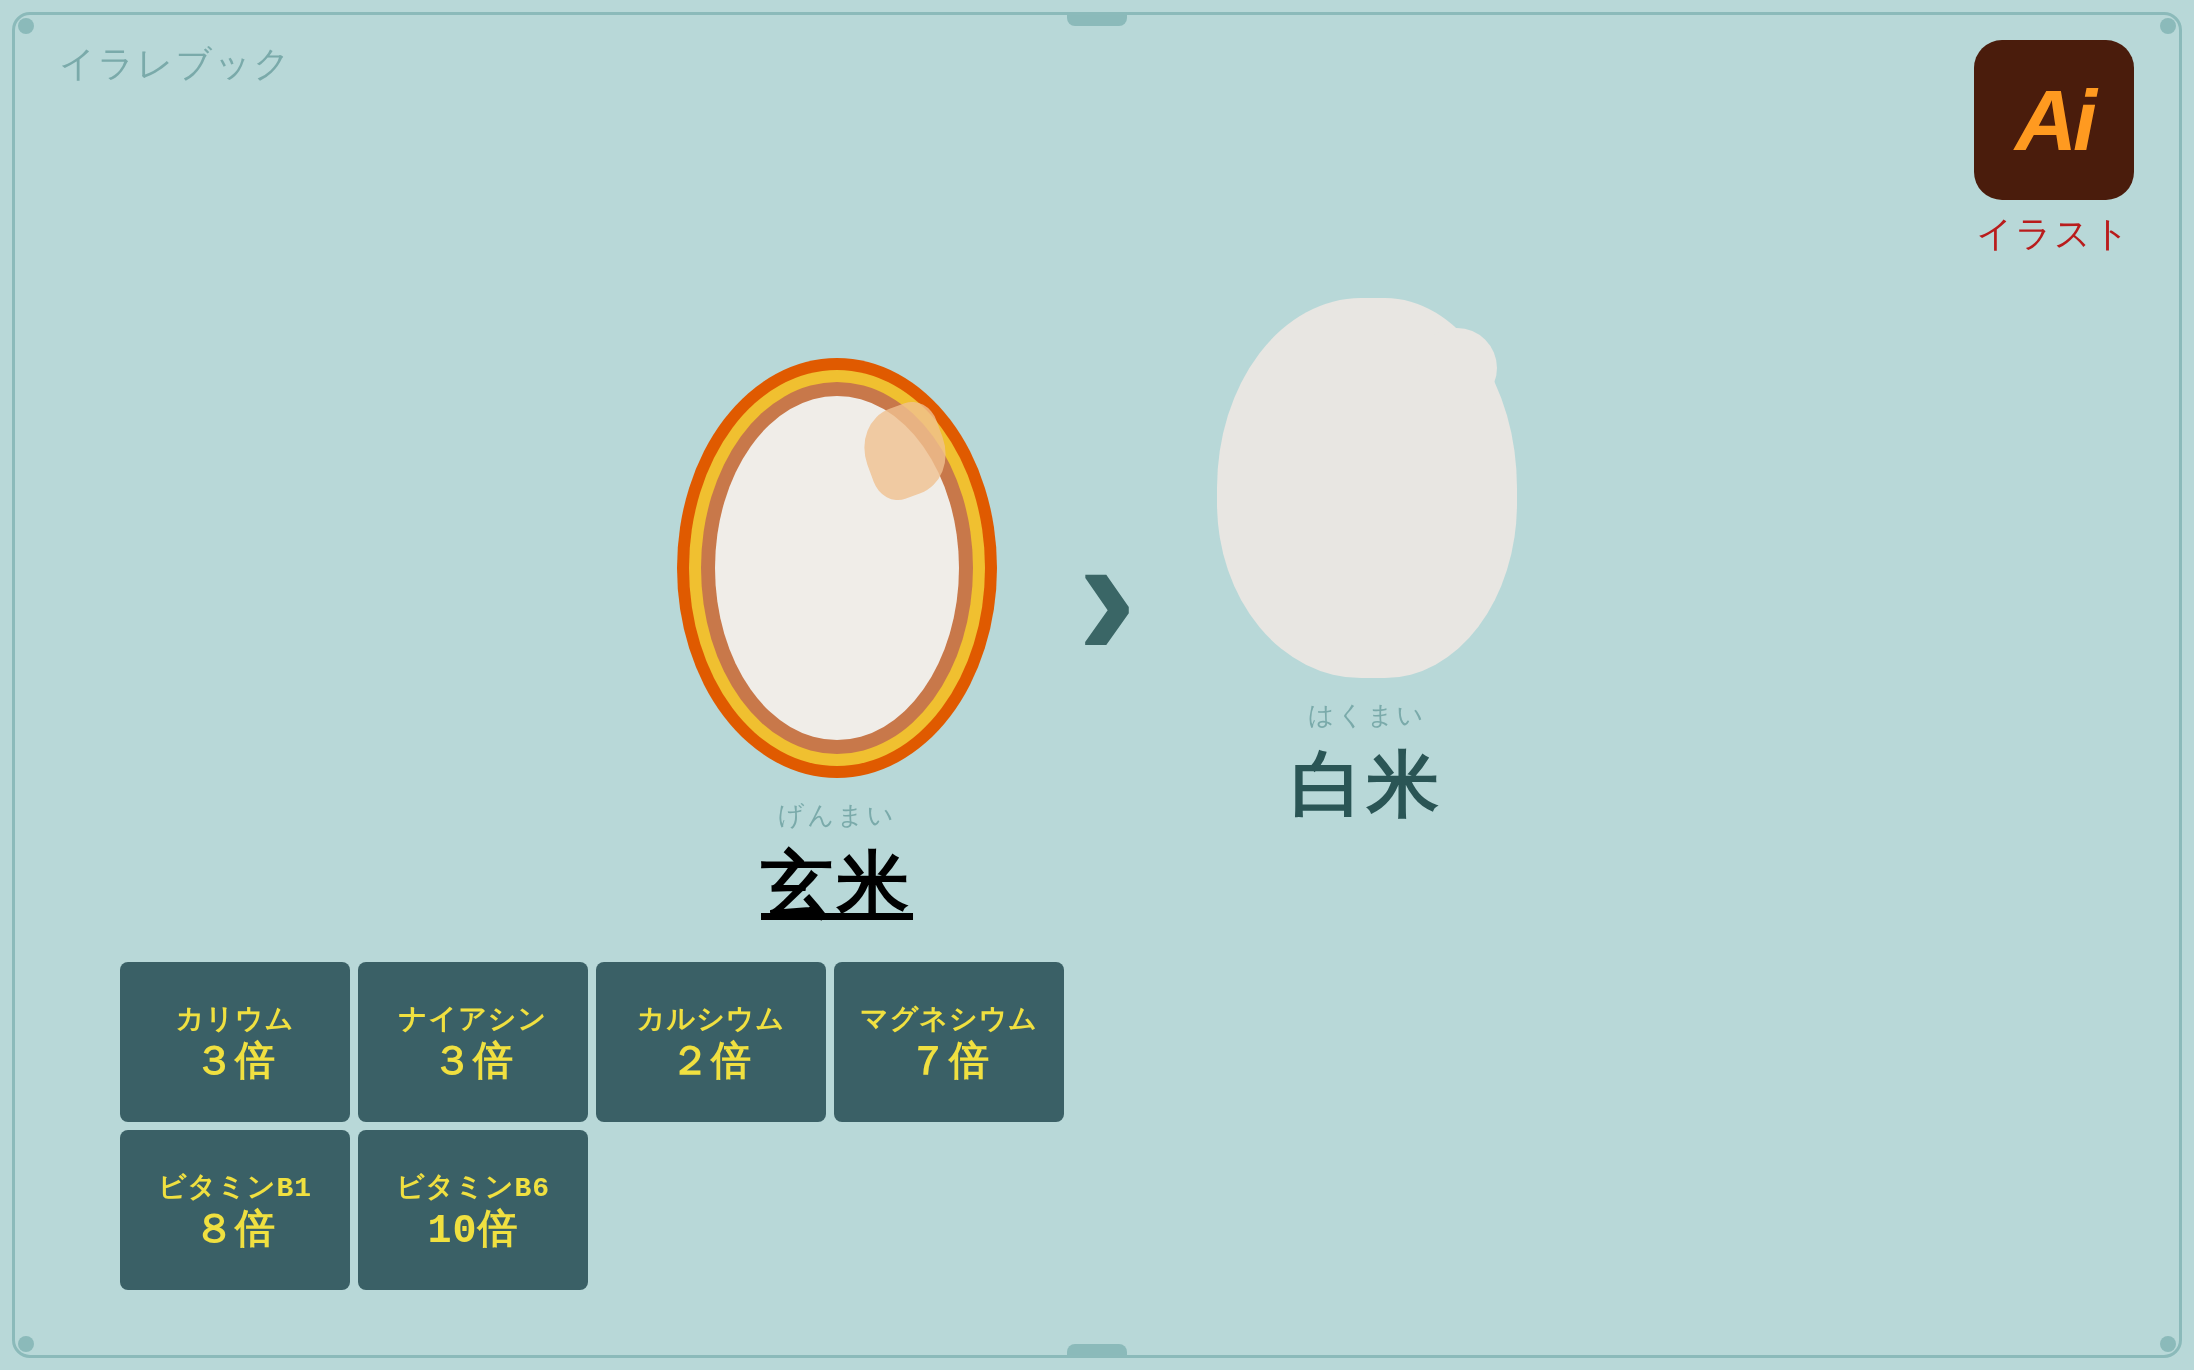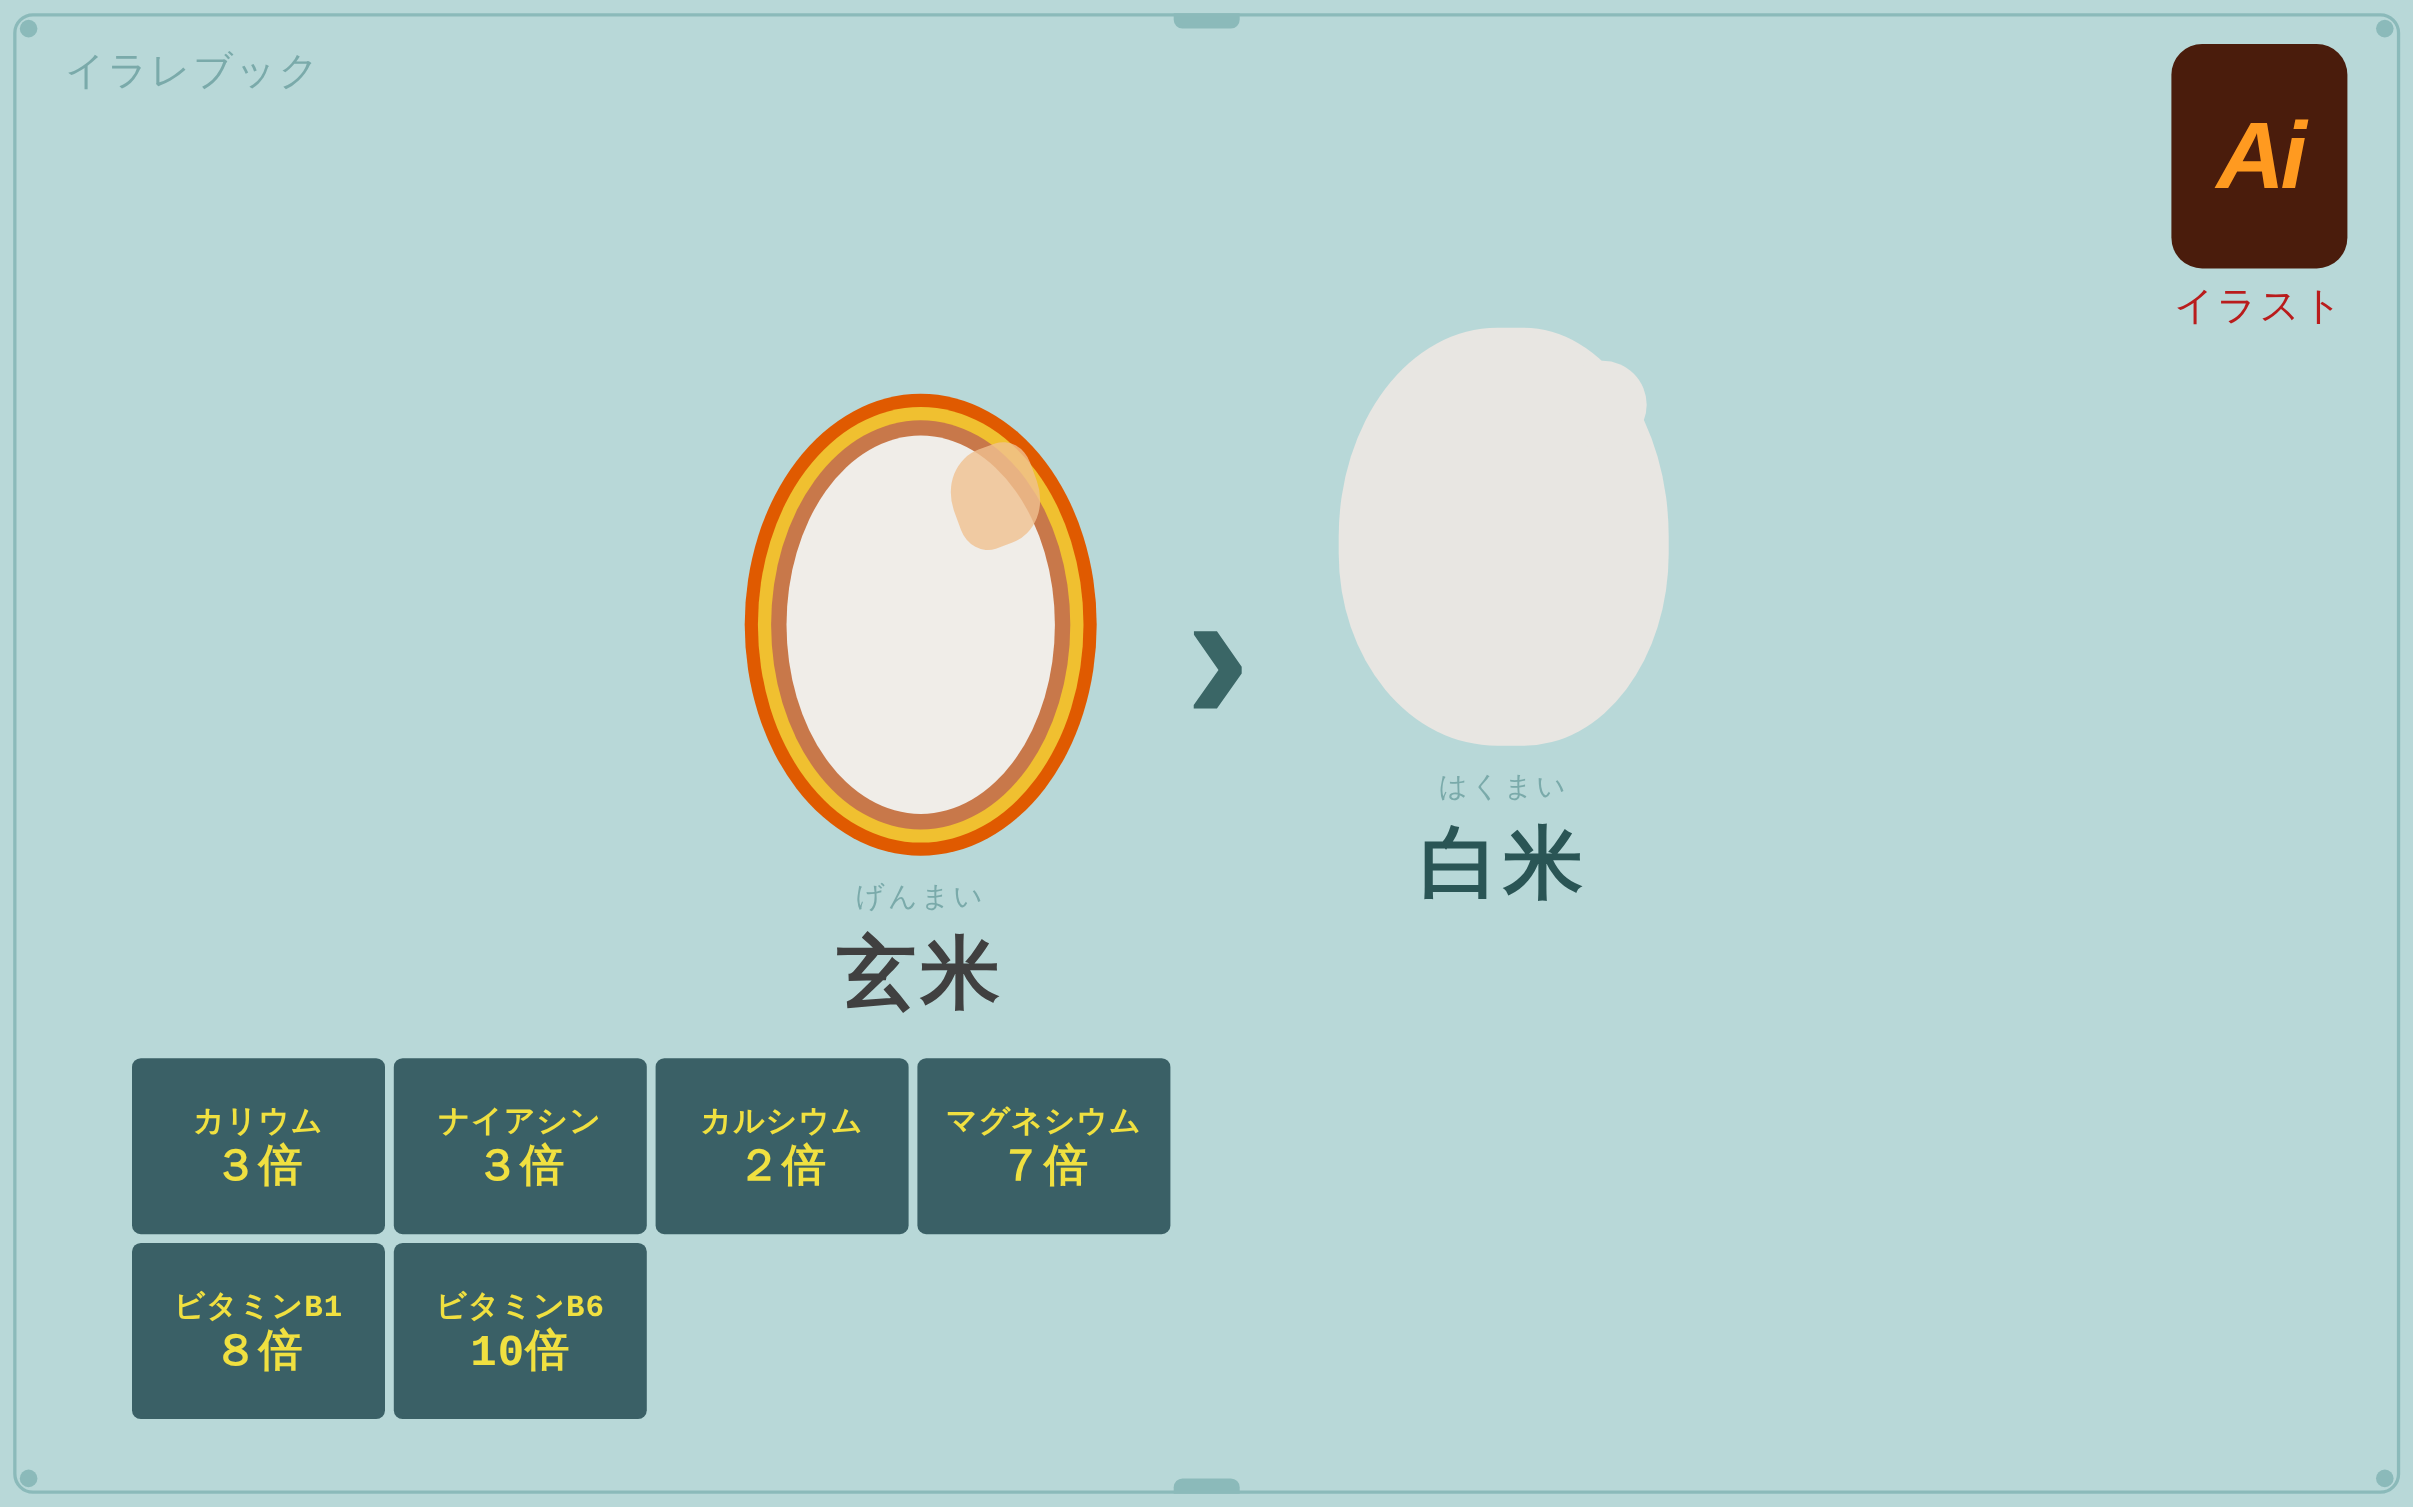--- a/index.html
+++ b/index.html
@@ -68,21 +68,21 @@
       position: absolute;
       top: 40px;
       right: 60px;
       display: flex;
       flex-direction: column;
       align-items: center;
       gap: 10px;
     }
     .ai-icon {
       width: 160px;
-      height: 204px;
+      height: 160px;
       background: #4a1c0c;
       border-radius: 28px;
       display: flex;
       align-items: center;
       justify-content: center;
       color: #ff8c00;
       font-size: 80px;
       font-weight: 900;
       font-style: italic;
       letter-spacing: -4px;
@@ -162,22 +162,23 @@
     
     .genmai-label-small {
       font-size: 26px;
       color: #7aaaaa;
       letter-spacing: 3px;
       margin-bottom: 4px;
     }
     .genmai-label-big {
       font-size: 72px;
       font-weight: 900;
-      color: #404040;
+      color: #000000;
       letter-spacing: 4px;
+      text-decoration: underline;
     }
     
     .greater-symbol {
       font-size: 180px;
       color: #3a6666;
       font-weight: 900;
       margin: 0 80px;
       margin-top: -180px;
       line-height: 1;
     }

